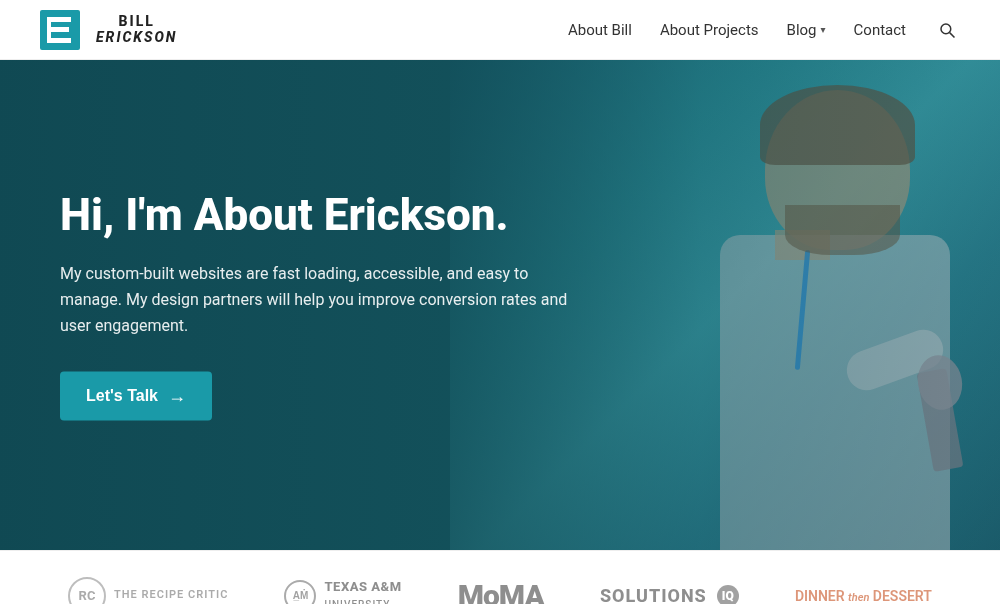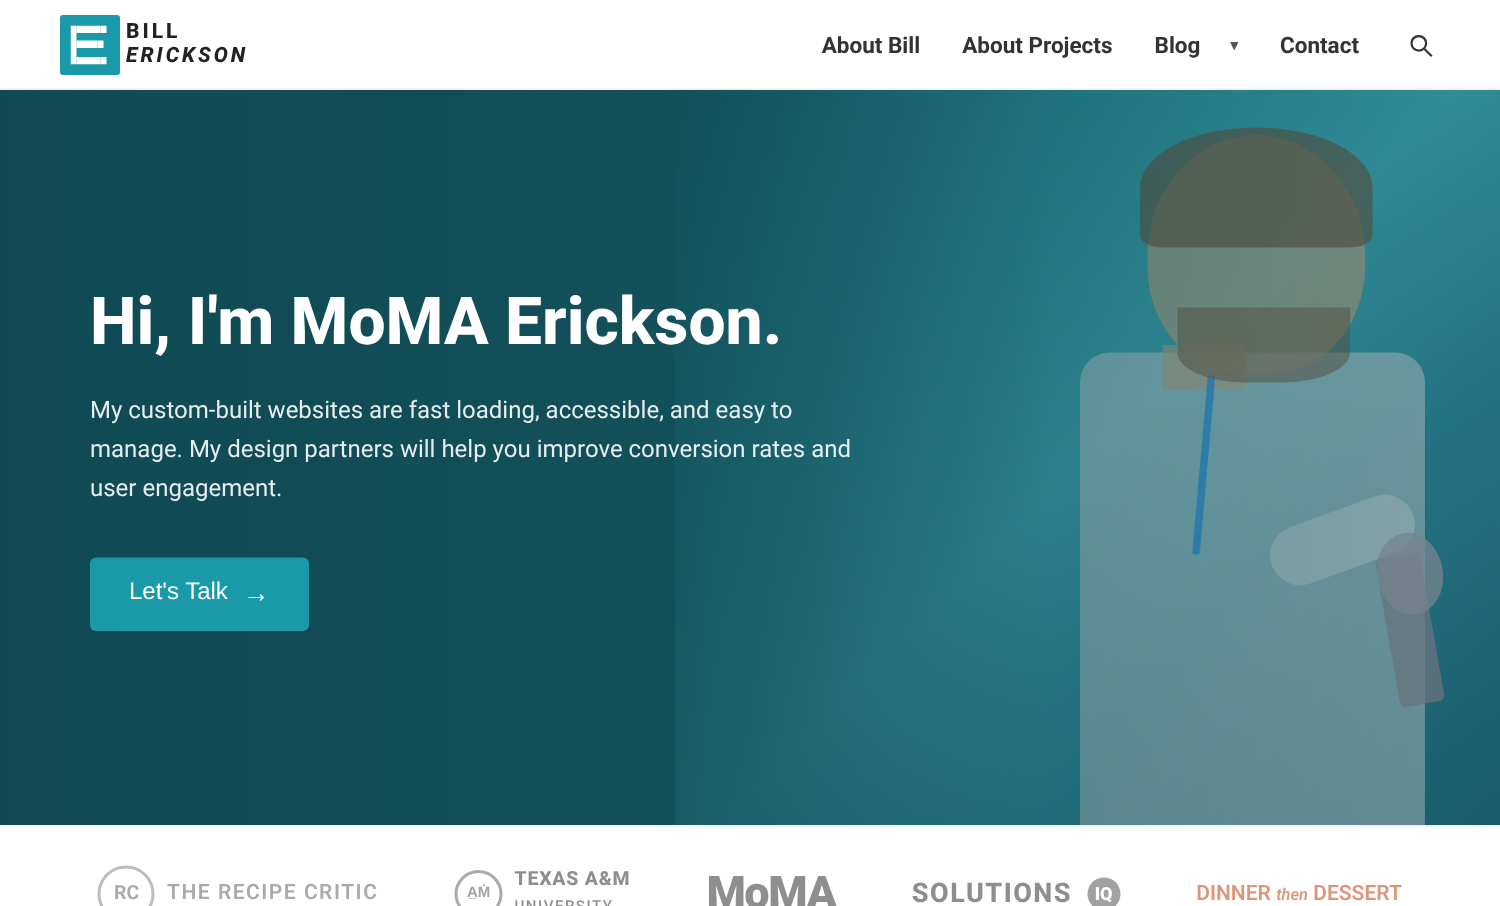--- a/index.html
+++ b/index.html
@@ -11,22 +11,23 @@
       align-items: center;
       justify-content: space-between;
       padding: 0 40px;
       height: 60px;
       background: #fff;
       border-bottom: 1px solid #eee;
     }
     .logo-area {
       display: flex;
       align-items: center;
-      gap: 4px;
+      gap: 16px;
       text-decoration: none;
+      text-align: center;
     }
     .logo-icon {
       width: 40px;
       height: 40px;
       background: #1a9aa8;
       display: flex;
       align-items: center;
       justify-content: center;
       color: #fff;
       font-weight: 900;
@@ -53,27 +54,27 @@
     }
     .nav {
       display: flex;
       align-items: center;
       gap: 28px;
     }
     .nav-link {
       font-size: 15px;
       color: #333;
       text-decoration: none;
-      font-weight: 700;
+      font-weight: 400;
       cursor: pointer;
     }
     .nav-blog {
       display: flex;
       align-items: center;
-      gap: 20px;
+      gap: 4px;
     }
     .chevron {
       font-size: 10px;
       color: #555;
     }
     .search-icon-btn {
       background: none;
       border: none;
       cursor: pointer;
       padding: 4px;
@@ -144,21 +145,21 @@
     }
     .cta-button {
       display: inline-flex;
       align-items: center;
       gap: 10px;
       background: #1a9aa8;
       color: #fff;
       padding: 14px 26px;
       border-radius: 4px;
       font-size: 16px;
-      font-weight: 400;
+      font-weight: 700;
       text-decoration: none;
       cursor: pointer;
       border: none;
     }
     .cta-arrow {
       font-size: 18px;
     }
 
     
     .logos-strip {
@@ -182,21 +183,21 @@
       border-radius: 50%;
       border: 2px solid #888;
       display: flex;
       align-items: center;
       justify-content: center;
       font-size: 13px;
       font-weight: 700;
       color: #666;
     }
     .logo-label {
-      font-size: 14px;
+      font-size: 11px;
       color: #666;
       font-weight: 600;
       letter-spacing: 1px;
       text-transform: uppercase;
       line-height: 1.3;
     }
     .logo-moma {
       font-size: 30px;
       font-weight: 900;
       color: #333;
@@ -310,21 +311,21 @@
     <div style="position:absolute;top:295px;right:38px;width:44px;height:55px;background:rgba(150,150,160,0.75);border-radius:50%;transform:rotate(-10deg);"></div>
 
     <div style="position:absolute;top:190px;right:195px;width:5px;height:120px;background:rgba(40,140,210,0.8);border-radius:2px;transform:rotate(5deg);"></div>
 
     <div style="position:absolute;top:145px;right:100px;width:115px;height:50px;background:rgba(110,90,65,0.55);border-radius:0 0 40% 40%;"></div>
   </div>
 
   <div class="hero-bg"></div>
 
   <div class="hero-content">
-    <h1 class="hero-title">Hi, I'm MoMA Erickson.</h1>
+    <h1 class="hero-title">Hi, I'm About Erickson.</h1>
     <p class="hero-desc2">My custom-built websites are fast loading, accessible, and easy to manage. My design partners will help you improve conversion rates and user engagement.</p>
     <button class="cta-button">
       <span>Let's Talk</span>
       <span class="cta-arrow">→</span>
     </button>
   </div>
 </section>
 
 <section class="logos-strip">
 

